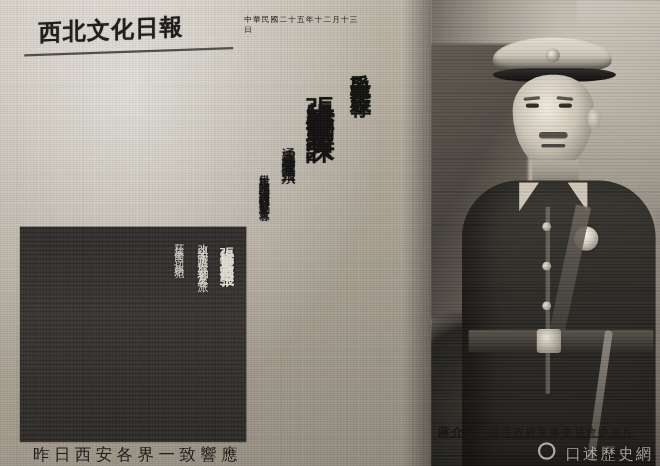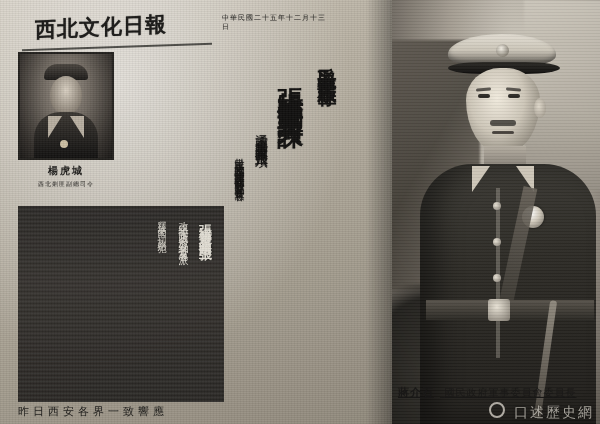--- a/index.html
+++ b/index.html
@@ -178,23 +178,23 @@
     color: #e6e2d8;
     letter-spacing: 3px;
     text-shadow: 0 0 2px rgba(0,0,0,.9);
   }
   .dark-col .v1 { right: 10px; font-size: 13px; font-weight: bold; }
   .dark-col .v2 { right: 34px; font-size: 10px; }
   .dark-col .v3 { right: 56px; font-size: 9px; opacity: .9; }
 
   .bottom-strip {
     position: absolute;
-    left: 18px; top: 404px; width: 206px; height: 16px;
-    font-family: "DejaVu Serif", serif;
-    font-size: 11px;
+    left: 30px; top: 404px; width: 206px; height: 16px;
+    font-family: "DejaVu Serif", serif;
+    font-size: 15px;
     color: #1a1917;
     letter-spacing: 4px;
     white-space: nowrap;
     overflow: hidden;
   }
 
   
   .headlines {
     position: absolute;
     left: 226px; top: 40px;
@@ -466,32 +466,20 @@
 <div id="shot">
 
   <div class="paper">
 
     <div class="masthead">西北文化日報</div>
     <div class="masthead-rule"></div>
     <div class="dateline">中華民國二十五年十二月十三日</div>
 
     <div class="portraits">
 
-      <div class="portrait-block">
-        <div class="portrait-frame">
-          <div class="hat"></div>
-          <div class="face"></div>
-          <div class="torso"></div>
-          <div class="collar-l"></div>
-          <div class="collar-r"></div>
-          <div class="medal"></div>
-        </div>
-        <div class="portrait-caption">楊虎城</div>
-        <div class="portrait-subcaption">西北剿匪副總司令</div>
-      </div>
 
 
     </div>
 
     <div class="dark-col">
       <div class="vtext v1">張楊等發表救國主張</div>
       <div class="vtext v2">改組南京政府容納各黨各派</div>
       <div class="vtext v3">釋放全國一切政治犯</div>
     </div>
 

